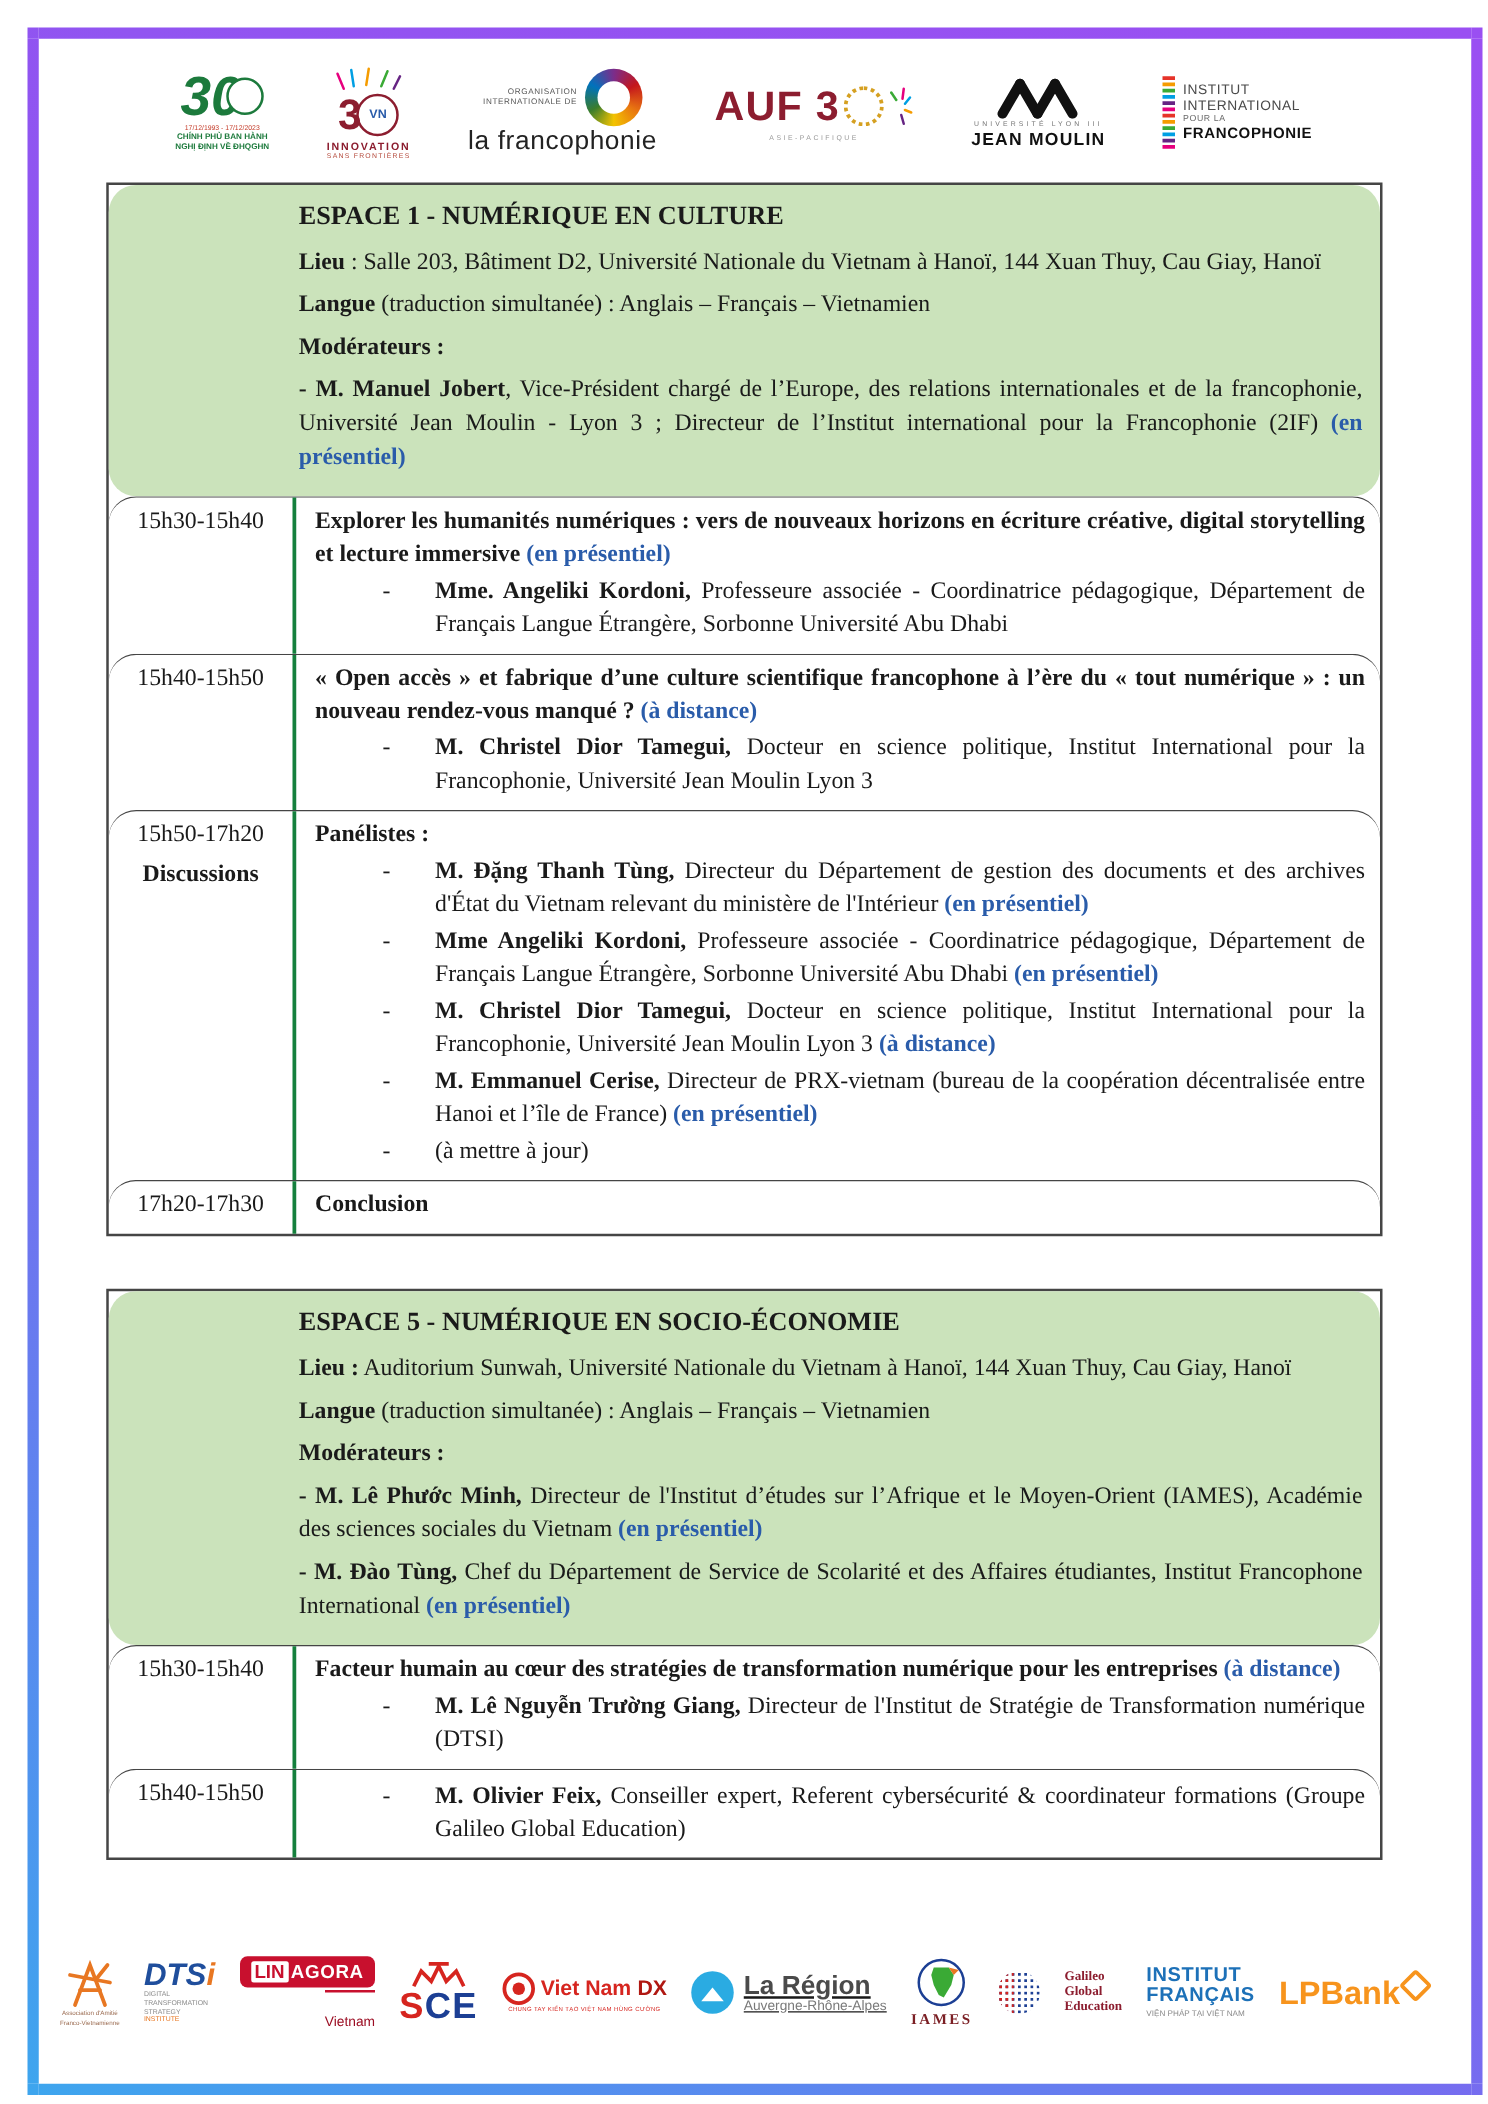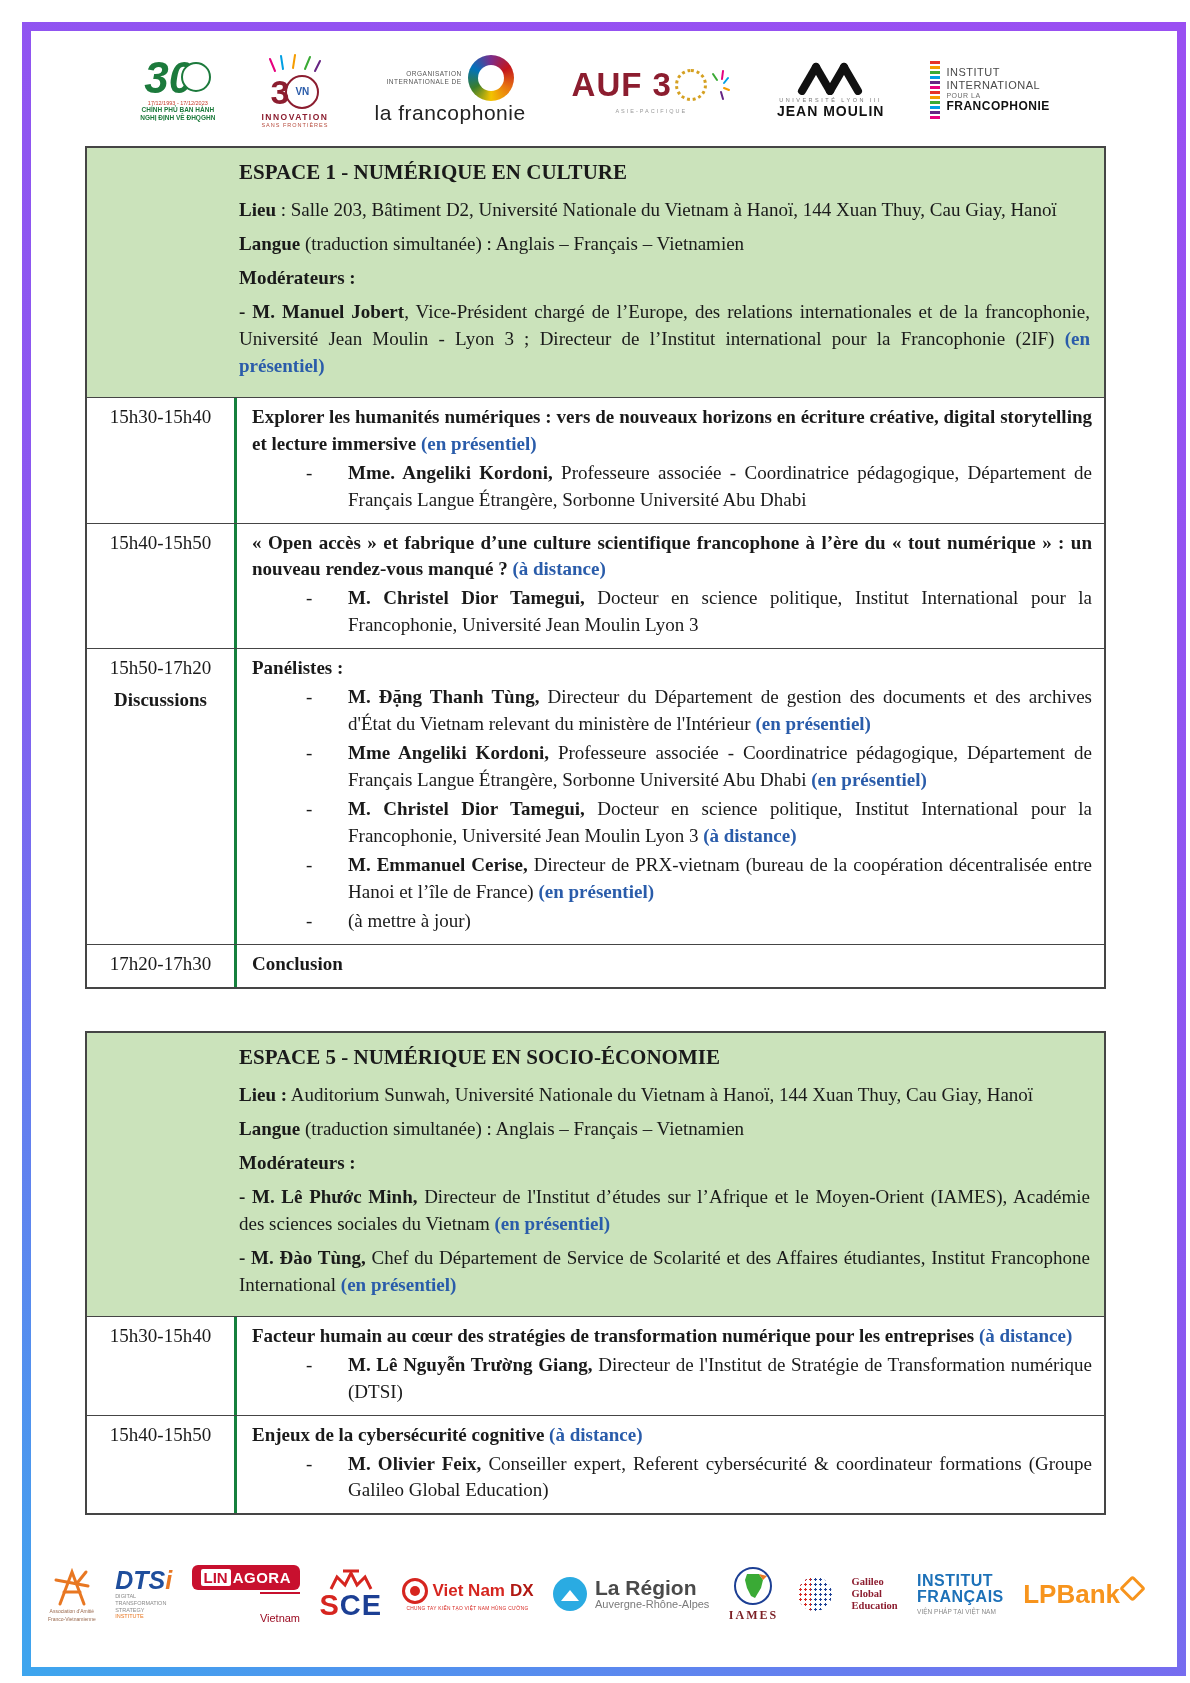--- a/index.html
+++ b/index.html
@@ -64,21 +64,21 @@
   .lin-b{color:#fff;font-weight:900;font-size:15px;letter-spacing:.5px;}
   .lin-cap{font-size:11px;color:#9b0c22;align-self:flex-end;margin-top:2px;border-top:2px solid #c8102e;padding-top:18px;}
   .sce-txt{font-size:29px;font-weight:900;line-height:1;letter-spacing:1px;}
   .sce-s{color:#d6251f;} .sce-ce{color:#1c3f94;}
   .vndx-row{display:flex;align-items:center;gap:5px;}
   .vndx-icon{width:20px;height:20px;border:3px solid #d6251f;border-radius:50%;position:relative;}
   .vndx-icon::after{content:"";position:absolute;inset:5px;background:#d6251f;border-radius:50%;}
   .vndx-t1{font-size:17px;font-weight:bold;color:#d6251f;}
   .vndx-t2{font-size:17px;font-weight:900;color:#b01812;}
   .vndx-cap{font-size:4.8px;color:#d6251f;margin-top:2px;letter-spacing:.3px;}
-  .lr-row{display:flex;gap:8px;}
+  .lr-row{display:flex;align-items:center;gap:8px;text-decoration:underline;}
   .lr-icon{width:34px;height:34px;border-radius:50%;background:#2aabe2;position:relative;}
   .lr-icon::after{content:"";position:absolute;left:8px;top:13px;width:0;height:0;
                   border-left:9px solid transparent;border-right:9px solid transparent;border-bottom:11px solid #fff;}
   .lr-t1{font-size:21px;font-weight:800;color:#4a4a4a;line-height:1;text-align:left;}
   .lr-t2{font-size:11px;color:#7a7a7a;text-align:left;}
   .iames-cap{font-size:12px;font-weight:800;color:#7b1f24;letter-spacing:2px;margin-top:2px;
              font-family:"Liberation Serif",serif;}
   .gal-icon{width:34px;height:34px;border-radius:50%;
             background-image:radial-gradient(#1c3f94 1px,transparent 1.4px);background-size:5px 5px;position:relative;overflow:hidden;}
   .gal-icon::before{content:"";position:absolute;left:0;top:0;bottom:0;width:40%;
@@ -86,21 +86,21 @@
   .gal-cap{font-size:10.5px;font-weight:bold;color:#8c1d2f;line-height:1.15;font-family:"Liberation Serif",serif;}
   .if-t{font-size:16px;font-weight:900;color:#1d71b8;line-height:.95;letter-spacing:.5px;text-align:left;}
   .if-cap{font-size:6.5px;color:#8a8a8a;margin-top:4px;text-align:left;}
   .lp-row{display:flex;align-items:flex-start;gap:3px;}
   .lp-txt{font-size:26px;font-weight:900;color:#f7941d;line-height:1;}
   .lp-icon{width:13px;height:13px;border:3px solid #f7941d;transform:rotate(45deg);border-radius:3px;margin-top:-2px;}
   
   .content{position:absolute;left:85px;top:146px;width:1021px;font-size:19px;line-height:1.42;}
   .tbl{border:2px solid #454545;}
   .tbl + .tbl{margin-top:42px;}
-  .row{display:flex;border-top:1px solid #454545;}
+  .row{display:flex;border-top:1px solid #454545;border-radius:22px;}
   .row:first-child{border-top:none;}
   .hdr{display:block;background:#cbe3bb;padding:8px 14px 10px 152px;}
   .hdr p{margin:7px 0;text-align:justify;}
   .hdr .h-title{font-weight:bold;font-size:21px;margin:2px 0 9px 0;text-align:left;}
   .cell-time{flex:0 0 147px;border-right:3px solid #15803d;text-align:center;padding-top:6px;}
   .time2{font-weight:bold;margin-top:5px;}
   .cell-body{flex:1;padding:6px 12px 7px 15px;}
   .rowtitle{margin:0 0 2px 0;font-weight:bold;text-align:justify;}
   .bullets{margin:2px 0 0 0;padding:0 0 0 96px;list-style:none;}
   .bullets li{position:relative;text-align:justify;margin-bottom:2px;}
@@ -293,21 +293,20 @@
             <li><span class="bname">M. Lê Nguyễn Trường Giang,</span><span> Directeur de l'Institut de Stratégie de Transformation numérique (DTSI)</span></li>
           </ul>
         </div>
       </div>
 
       <div class="row">
         <div class="cell-time">
             <div>15h40-15h50</div>
           </div>
         <div class="cell-body">
-          <p class="rowtitle"><span>Enjeux de la cybersécurité cognitive </span><span class="mode">(à distance)</span></p>
           <ul class="bullets">
             <li><span class="bname">M. Olivier Feix,</span><span> Conseiller expert, Referent cybersécurité &amp; coordinateur formations (Groupe Galileo Global Education)</span></li>
           </ul>
         </div>
       </div>
     </div>
   </div>
 
   <div class="bottom-logos">
     <div class="logo">

